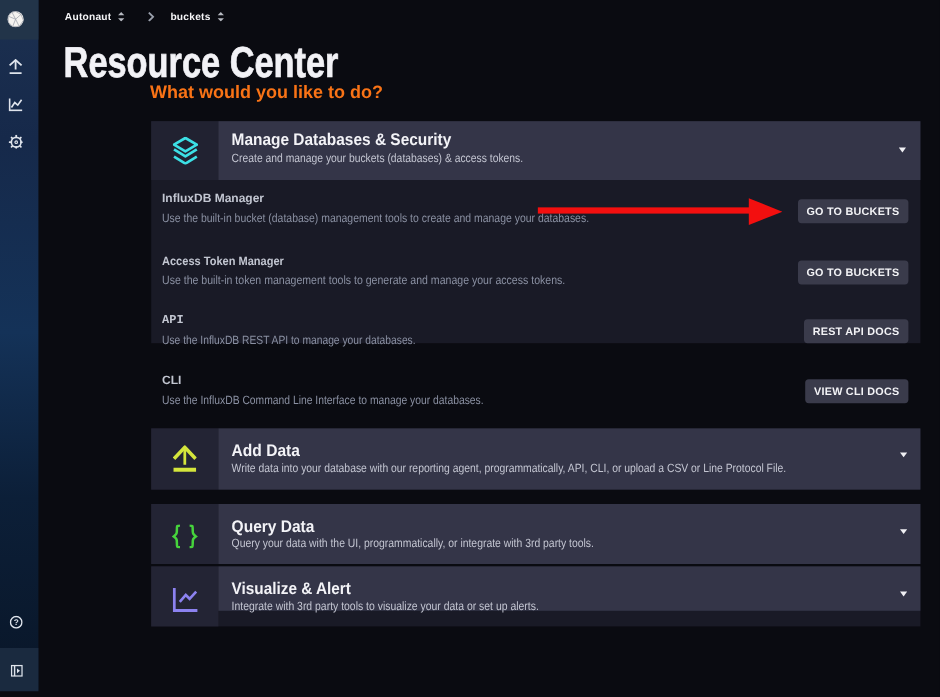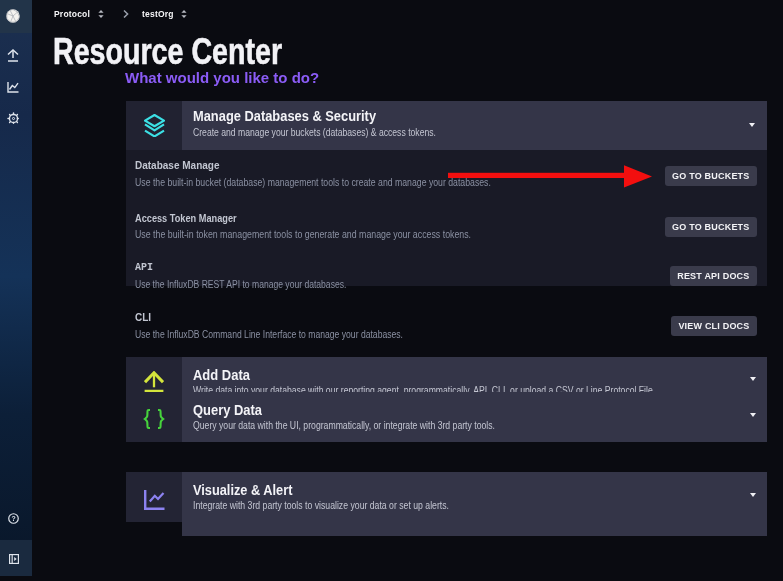--- a/index.html
+++ b/index.html
@@ -9,21 +9,21 @@
 
   #sidebar { left:0; top:0; width:32px; height:576px;
     background:linear-gradient(180deg,#1c3050 0%,#16294a 20%,#143258 48%,#0c1f38 72%,#091628 100%); }
   #logocell { left:0; top:0; width:32px; height:33px; background:#223449; }
   #botcell { left:0; top:540px; width:32px; height:36px; background:#1a2a3f; }
 
   .crumb { color:#f6f6f8; font-weight:bold; font-size:8.5px; letter-spacing:0.2px; }
 
   #title { left:53px; top:31px; color:#f2f2f6; font-size:36px; font-weight:bold; -webkit-text-stroke:0.6px #f2f2f6;
     transform:scaleX(0.795); transform-origin:left top; white-space:nowrap; }
-  #subtitle { left:125px; top:69px; color:#8b5cf6; font-size:15px; font-weight:bold;
+  #subtitle { left:125px; top:69px; color:#f97316; font-size:15px; font-weight:bold;
     transform-origin:left top; white-space:nowrap; }
 
   .card { left:126px; width:641px; background:#191a26; }
   .iconcell { position:absolute; left:0; top:0; width:56px; background:#212231;
     display:flex; align-items:center; justify-content:center; }
   .band { position:absolute; left:56px; right:0; top:0; background:#343548; }
   .cardtitle { position:absolute; left:11px; color:#f3f3f7; font-size:14px; font-weight:bold;
     transform-origin:left top; white-space:nowrap; }
   .carddesc { position:absolute; left:11px; color:#c3c5d1; font-size:10px;
     transform-origin:left top; white-space:nowrap; }
@@ -89,29 +89,29 @@
   <circle cx="6" cy="6" r="5.2" fill="none" stroke="#dfe4ec" stroke-width="1.3"></circle>
   <text x="6" y="8.6" font-size="7.5" font-weight="bold" fill="#dfe4ec" text-anchor="middle" font-family="Liberation Sans">?</text>
 </svg>
 
 <svg class="abs" style="left:8.5px;top:553.5px" width="10" height="10" viewBox="0 0 12 12">
   <rect x="0.7" y="0.7" width="10.6" height="10.6" fill="none" stroke="#dfe4ec" stroke-width="1.4"></rect>
   <rect x="3.1" y="0.7" width="1.4" height="10.6" fill="#dfe4ec"></rect>
   <path d="M6.2 3.6 L9.2 6 L6.2 8.4 Z" fill="#dfe4ec"></path>
 </svg>
 
-<div class="abs crumb" style="left:54px;top:8.5px;">Protocol</div>
+<div class="abs crumb" style="left:54px;top:8.5px;">Autonaut</div>
 <svg class="abs" style="left:98px;top:10px" width="6" height="8" viewBox="0 0 6 8">
   <path d="M3 0 L5.6 2.7 L0.4 2.7 Z" fill="#b7bac2"></path>
   <path d="M3 8 L5.6 5.3 L0.4 5.3 Z" fill="#b7bac2"></path>
 </svg>
 <svg class="abs" style="left:122.5px;top:10px" width="6" height="8" viewBox="0 0 6 8">
   <path d="M1 0.5 L4.6 4 L1 7.5" fill="none" stroke="#9aa0ac" stroke-width="1.5"></path>
 </svg>
-<div class="abs crumb" style="left:142px;top:8.5px;">testOrg</div>
+<div class="abs crumb" style="left:142px;top:8.5px;">buckets</div>
 <svg class="abs" style="left:181px;top:10px" width="6" height="8" viewBox="0 0 6 8">
   <path d="M3 0 L5.6 2.7 L0.4 2.7 Z" fill="#b7bac2"></path>
   <path d="M3 8 L5.6 5.3 L0.4 5.3 Z" fill="#b7bac2"></path>
 </svg>
 
 <div class="abs" id="title">Resource Center</div>
 <div class="abs" id="subtitle">What would you like to do?</div>
 
 <div class="abs card" style="top:101px;height:185px;">
   <div class="iconcell" style="height:49px;">
@@ -122,21 +122,21 @@
         <path d="M1 16.6 L10.5 22.4 L20 16.6"></path>
       </g>
     </svg>
   </div>
   <div class="band" style="height:49px;">
     <div class="cardtitle" id="t1" style="top:6.7px;transform:scaleX(0.919);">Manage Databases &amp; Security</div>
     <div class="carddesc" id="d1" style="top:25.7px;transform:scaleX(0.862);">Create and manage your buckets (databases) &amp; access tokens.</div>
     <div class="caret" style="right:12px;top:22px;"></div>
   </div>
 
-  <div class="rowlabel" id="rl1" style="top:58.5px;">Database Manage</div>
+  <div class="rowlabel" id="rl1" style="top:58.5px;">InfluxDB Manager</div>
   <div class="rowdesc" id="rd1" style="top:76px;transform:scaleX(0.871);">Use the built-in bucket (database) management tools to create and manage your databases.</div>
   <div class="btn" style="right:10.5px;top:65px;">GO TO BUCKETS</div>
 
   <div class="rowlabel" id="rl2" style="top:111.5px;transform:scaleX(0.92);">Access Token Manager</div>
   <div class="rowdesc" id="rd2" style="top:127.8px;transform:scaleX(0.880);">Use the built-in token management tools to generate and manage your access tokens.</div>
   <div class="btn" style="right:10.5px;top:115.5px;">GO TO BUCKETS</div>
 
   <div class="rowlabel" id="rl3" style="top:161.3px;font-family:Liberation Mono, monospace;">API</div>
   <div class="rowdesc" id="rd3" style="top:177.8px;transform:scaleX(0.857);">Use the InfluxDB REST API to manage your databases.</div>
   <div class="btn" style="right:10.5px;top:165px;">REST API DOCS</div>
@@ -161,21 +161,21 @@
       </g>
     </svg>
   </div>
   <div class="band" style="height:51px;">
     <div class="cardtitle" id="t2" style="top:9.5px;transform:scaleX(0.927);">Add Data</div>
     <div class="carddesc" id="d2" style="top:27.5px;transform:scaleX(0.864);">Write data into your database with our reporting agent, programmatically, API, CLI, or upload a CSV or Line Protocol File.</div>
     <div class="caret" style="right:11.5px;top:20px;"></div>
   </div>
 </div>
 
-<div class="abs card" style="top:392px;height:50px;">
+<div class="abs card" style="top:420px;height:50px;">
   <div class="iconcell" style="height:50px;background:#232434;">
     <svg style="position:relative;top:2px" width="22" height="20" viewBox="0 0 22 20">
       <g stroke="#46d33c" stroke-width="2.1" fill="none">
         <path d="M7 1 C4.4 1 4.4 1 4.4 4.4 C4.4 7.4 4.4 8 1.8 10 C4.4 12 4.4 12.6 4.4 15.6 C4.4 19 4.4 19 7 19"></path>
         <path d="M15 1 C17.6 1 17.6 1 17.6 4.4 C17.6 7.4 17.6 8 20.2 10 C17.6 12 17.6 12.6 17.6 15.6 C17.6 19 17.6 19 15 19"></path>
       </g>
     </svg>
   </div>
   <div class="band" style="height:50px;">
     <div class="cardtitle" id="t3" style="top:9.5px;transform:scaleX(0.924);">Query Data</div>
@@ -186,18 +186,18 @@
 
 <div class="abs card" style="top:472.4px;height:50px;">
   <div class="iconcell" style="height:50px;background:#232434;">
     <svg style="position:relative;top:2.5px" width="21" height="21" viewBox="0 0 21 21">
       <g stroke="#8c82f0" fill="none">
         <path d="M1.2 1 L1.2 19.8 L20.5 19.8" stroke-width="2.4"></path>
         <path d="M5.8 12.5 L10.8 6.8 L14 10 L19.5 4" stroke-width="2.2"></path>
       </g>
     </svg>
   </div>
-  <div class="band" style="height:64px;">
+  <div class="band" style="height:37px;">
     <div class="cardtitle" id="t4" style="top:9.5px;transform:scaleX(0.913);">Visualize &amp; Alert</div>
     <div class="carddesc" id="d4" style="top:27.5px;transform:scaleX(0.869);">Integrate with 3rd party tools to visualize your data or set up alerts.</div>
     <div class="caret" style="right:11.5px;top:20.5px;"></div>
   </div>
 </div>
 
 </body></html>

